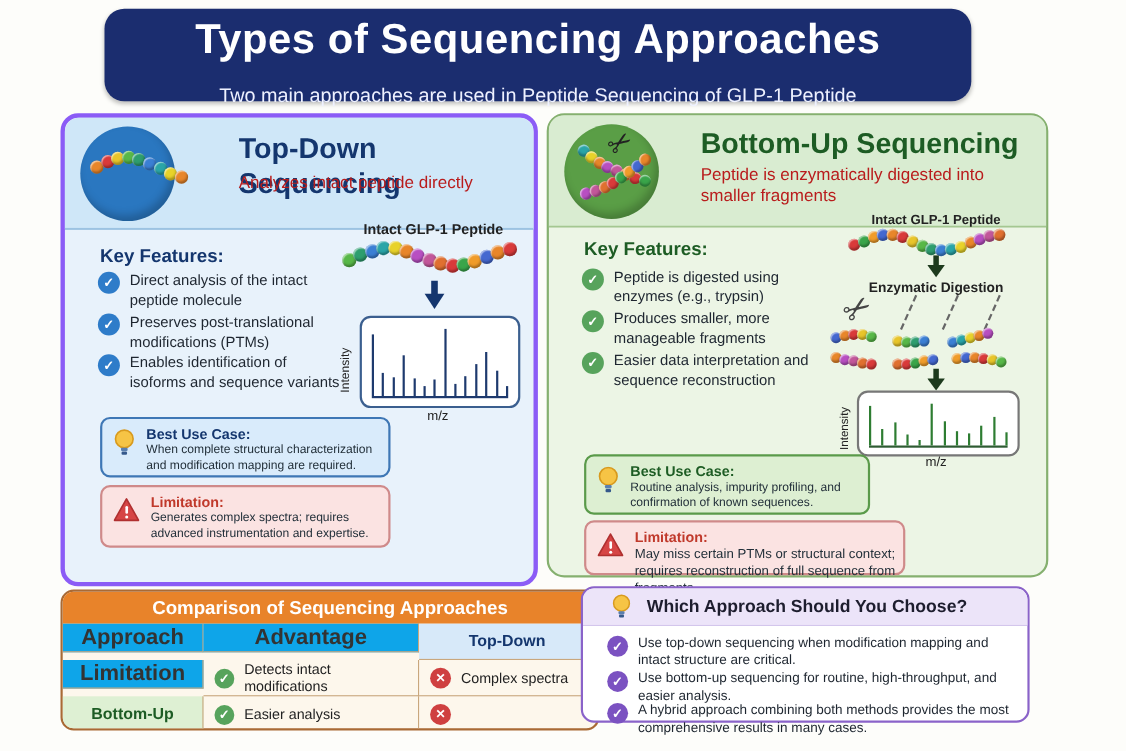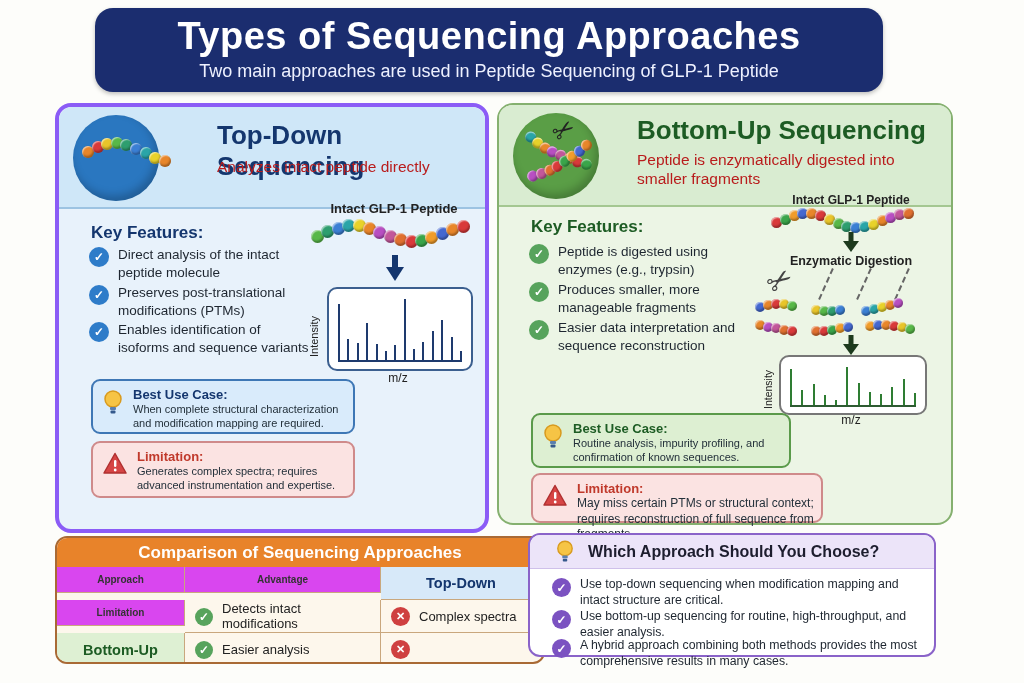--- a/index.html
+++ b/index.html
@@ -1,21 +1,21 @@
 <!DOCTYPE html>
 <html><head>
 <meta charset="utf-8">
 <style>
   html,body{margin:0;padding:0;}
   #canvas{position:relative;width:1024px;height:683px;background:#fdfdfa;font-family:"Liberation Sans",sans-serif;overflow:hidden;}
 
   
   .main-header{position:absolute;left:95px;top:8px;width:788px;height:84px;background:#1b2d6f;border-radius:18px;text-align:center;color:#fff;box-shadow:0 2px 4px rgba(0,0,0,.25);}
   .main-header .t{font-size:38px;font-weight:bold;margin-top:7px;letter-spacing:.5px;}
-  .main-header .s{font-size:18px;margin-top:3px;color:#eef1ff;}
+  .main-header .s{font-size:18px;margin-top:19px;color:#eef1ff;}
 
   
   .panel{position:absolute;border-radius:16px;}
   .panel-head{position:absolute;left:0;top:0;right:0;height:100px;border-radius:13px 13px 0 0;}
   .circle-icon{position:absolute;left:14px;top:8px;width:86px;height:86px;border-radius:50%;box-shadow:inset -3px -5px 8px rgba(0,0,0,.22);}
   .p-title{position:absolute;font-weight:bold;font-size:26px;}
   .p-sub{position:absolute;font-size:15.5px;color:#b91c1c;line-height:1.25;}
 
   .keylabel{position:absolute;font-weight:bold;font-size:17px;}
   .feature{position:absolute;display:flex;gap:9px;align-items:flex-start;}
@@ -41,21 +41,21 @@
 
   .dash{position:absolute;width:0;height:34px;border-left:2px dashed #666;transform:rotate(24deg);}
   .scissors{position:absolute;font-size:30px;color:#444;transform:rotate(-35deg);}
 
   
   .cmp{position:absolute;left:55px;top:536px;width:486px;height:124px;border:2px solid #a96a35;border-radius:12px;overflow:hidden;background:#fdf7ec;}
   .cmp-title{height:29px;line-height:29px;background:#e8832a;color:#fff;font-weight:bold;font-size:17px;text-align:center;}
   .cmp-grid{display:grid;grid-template-columns:128px 196px 160px;}
   .cmp-cell{border-right:1px solid #c9a77d;border-bottom:1px solid #c9a77d;display:flex;align-items:center;box-sizing:border-box;padding:0 10px;gap:9px;}
   .cmp-cell:nth-child(3n){border-right:none;}
-  .cmp-head{height:26px;background:#d946ef;font-weight:bold;font-size:10px;color:#333;justify-content:center;}
+  .cmp-head{height:26px;background:#0ea5e9;font-weight:bold;font-size:20px;color:#333;justify-content:center;}
   .cmp-row{height:33px;font-size:13px;color:#222;}
   .cmp-app{justify-content:center;font-weight:bold;font-size:14.5px;}
   .app-td{background:#d7e9f9;color:#14366e;}
   .app-bu{background:#def0d3;color:#1d5c24;}
   .cmp-row.last{border-bottom:none;}
 
   
   .choose{position:absolute;left:528px;top:533px;width:408px;height:124px;border:2px solid #8a63c9;border-radius:12px;background:#fff;box-sizing:border-box;}
   .choose-head{height:33px;background:#ece4f9;border-bottom:1px solid #cfc0ea;border-radius:10px 10px 0 0;display:flex;align-items:center;gap:14px;padding-left:26px;}
   .choose-head .t{font-weight:bold;font-size:16px;color:#1d1d2e;}

